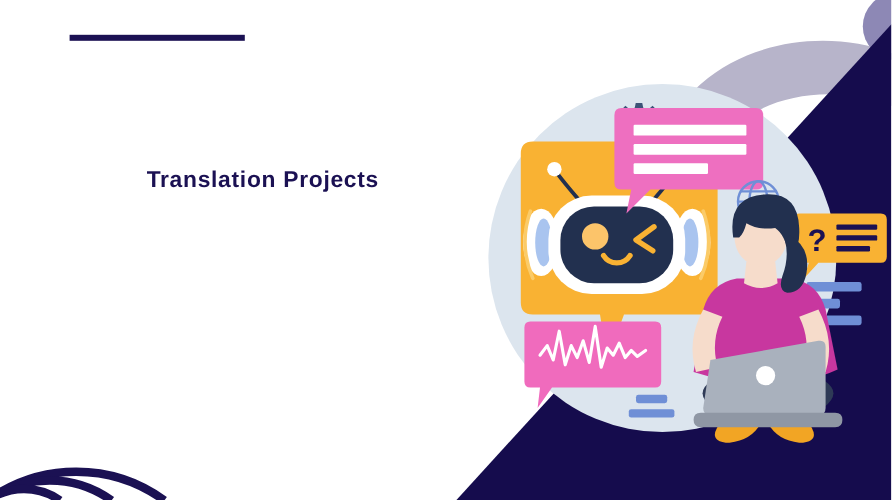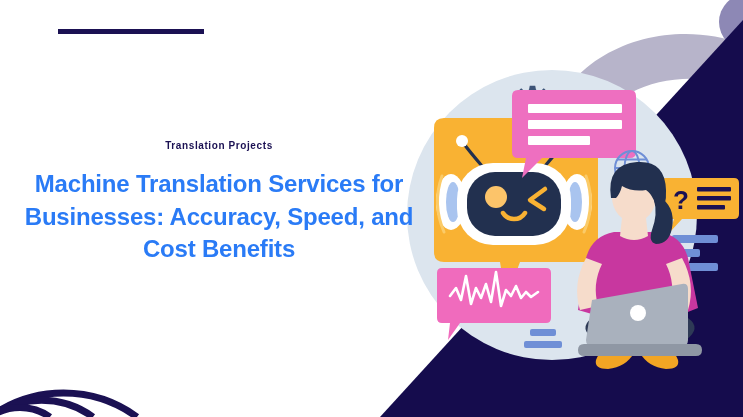--- a/index.html
+++ b/index.html
@@ -48,21 +48,21 @@
 
   
   .text-block {
     position: absolute;
     left: 22px;
     top: 140px;
     width: 394px;
     text-align: center;
   }
   .eyebrow {
-    font-size: 10px;
+    font-size: 19px;
     font-weight: bold;
     color: #1b1153;
     letter-spacing: 0.6px;
     margin: 0 0 16px 0;
     line-height: 1.2;
   }
   .headline {
     font-size: 24px;
     font-weight: bold;
     color: #2a7bf6;
@@ -199,16 +199,15 @@
         <path d="M 262 300 L 352 284 q 6 -1 6 5 L 358 340 q 0 6 -6 6 L 262 346 q -6 0 -6 -6 Z" fill="#a9b1bd"></path>
         <circle cx="308" cy="313" r="8" fill="#ffffff"></circle>
         <path d="M 254 344 L 366 344 q 6 0 6 6 q 0 6 -6 6 L 254 356 q -6 0 -6 -6 q 0 -6 6 -6 Z" fill="#8f97a4"></path>
       </g>
 
     </g>
   </svg>
 
   <div class="text-block">
     <p class="eyebrow">Translation Projects</p>
-    <h1 class="headline">Machine Translation Services for Businesses: Accuracy, Speed, and Cost Benefits</h1>
   </div>
 
 </div>
 
 </body></html>

